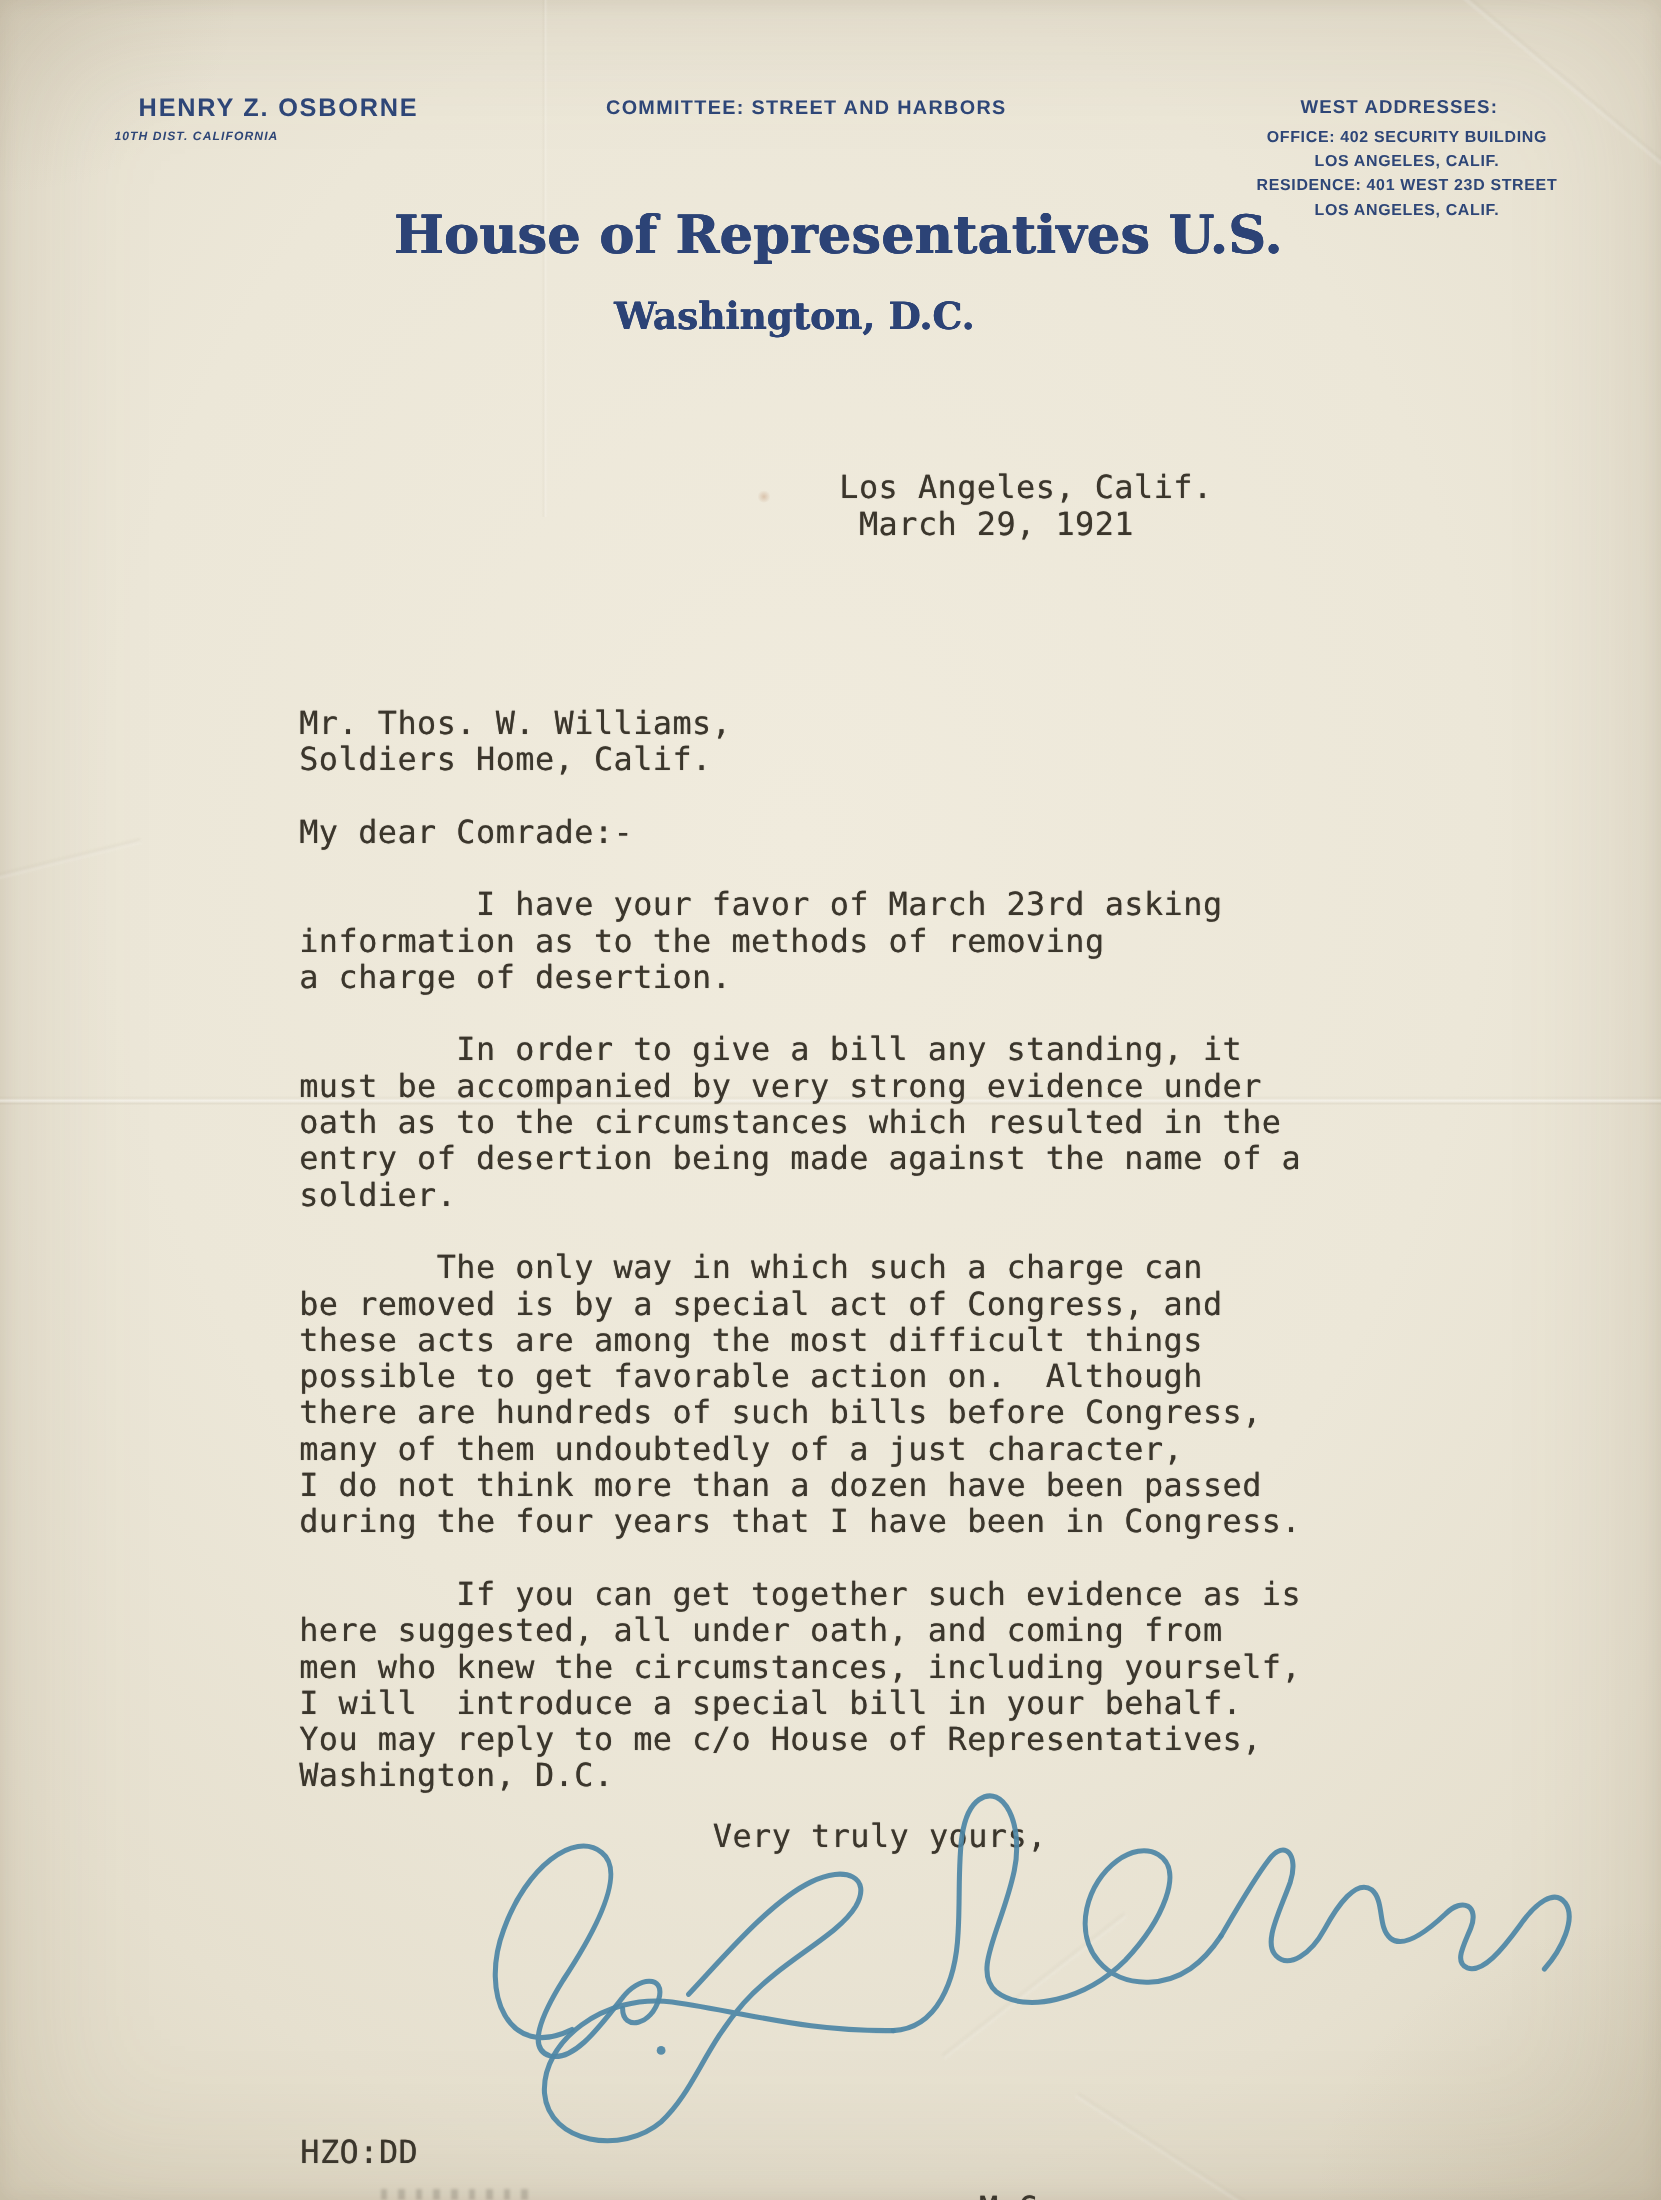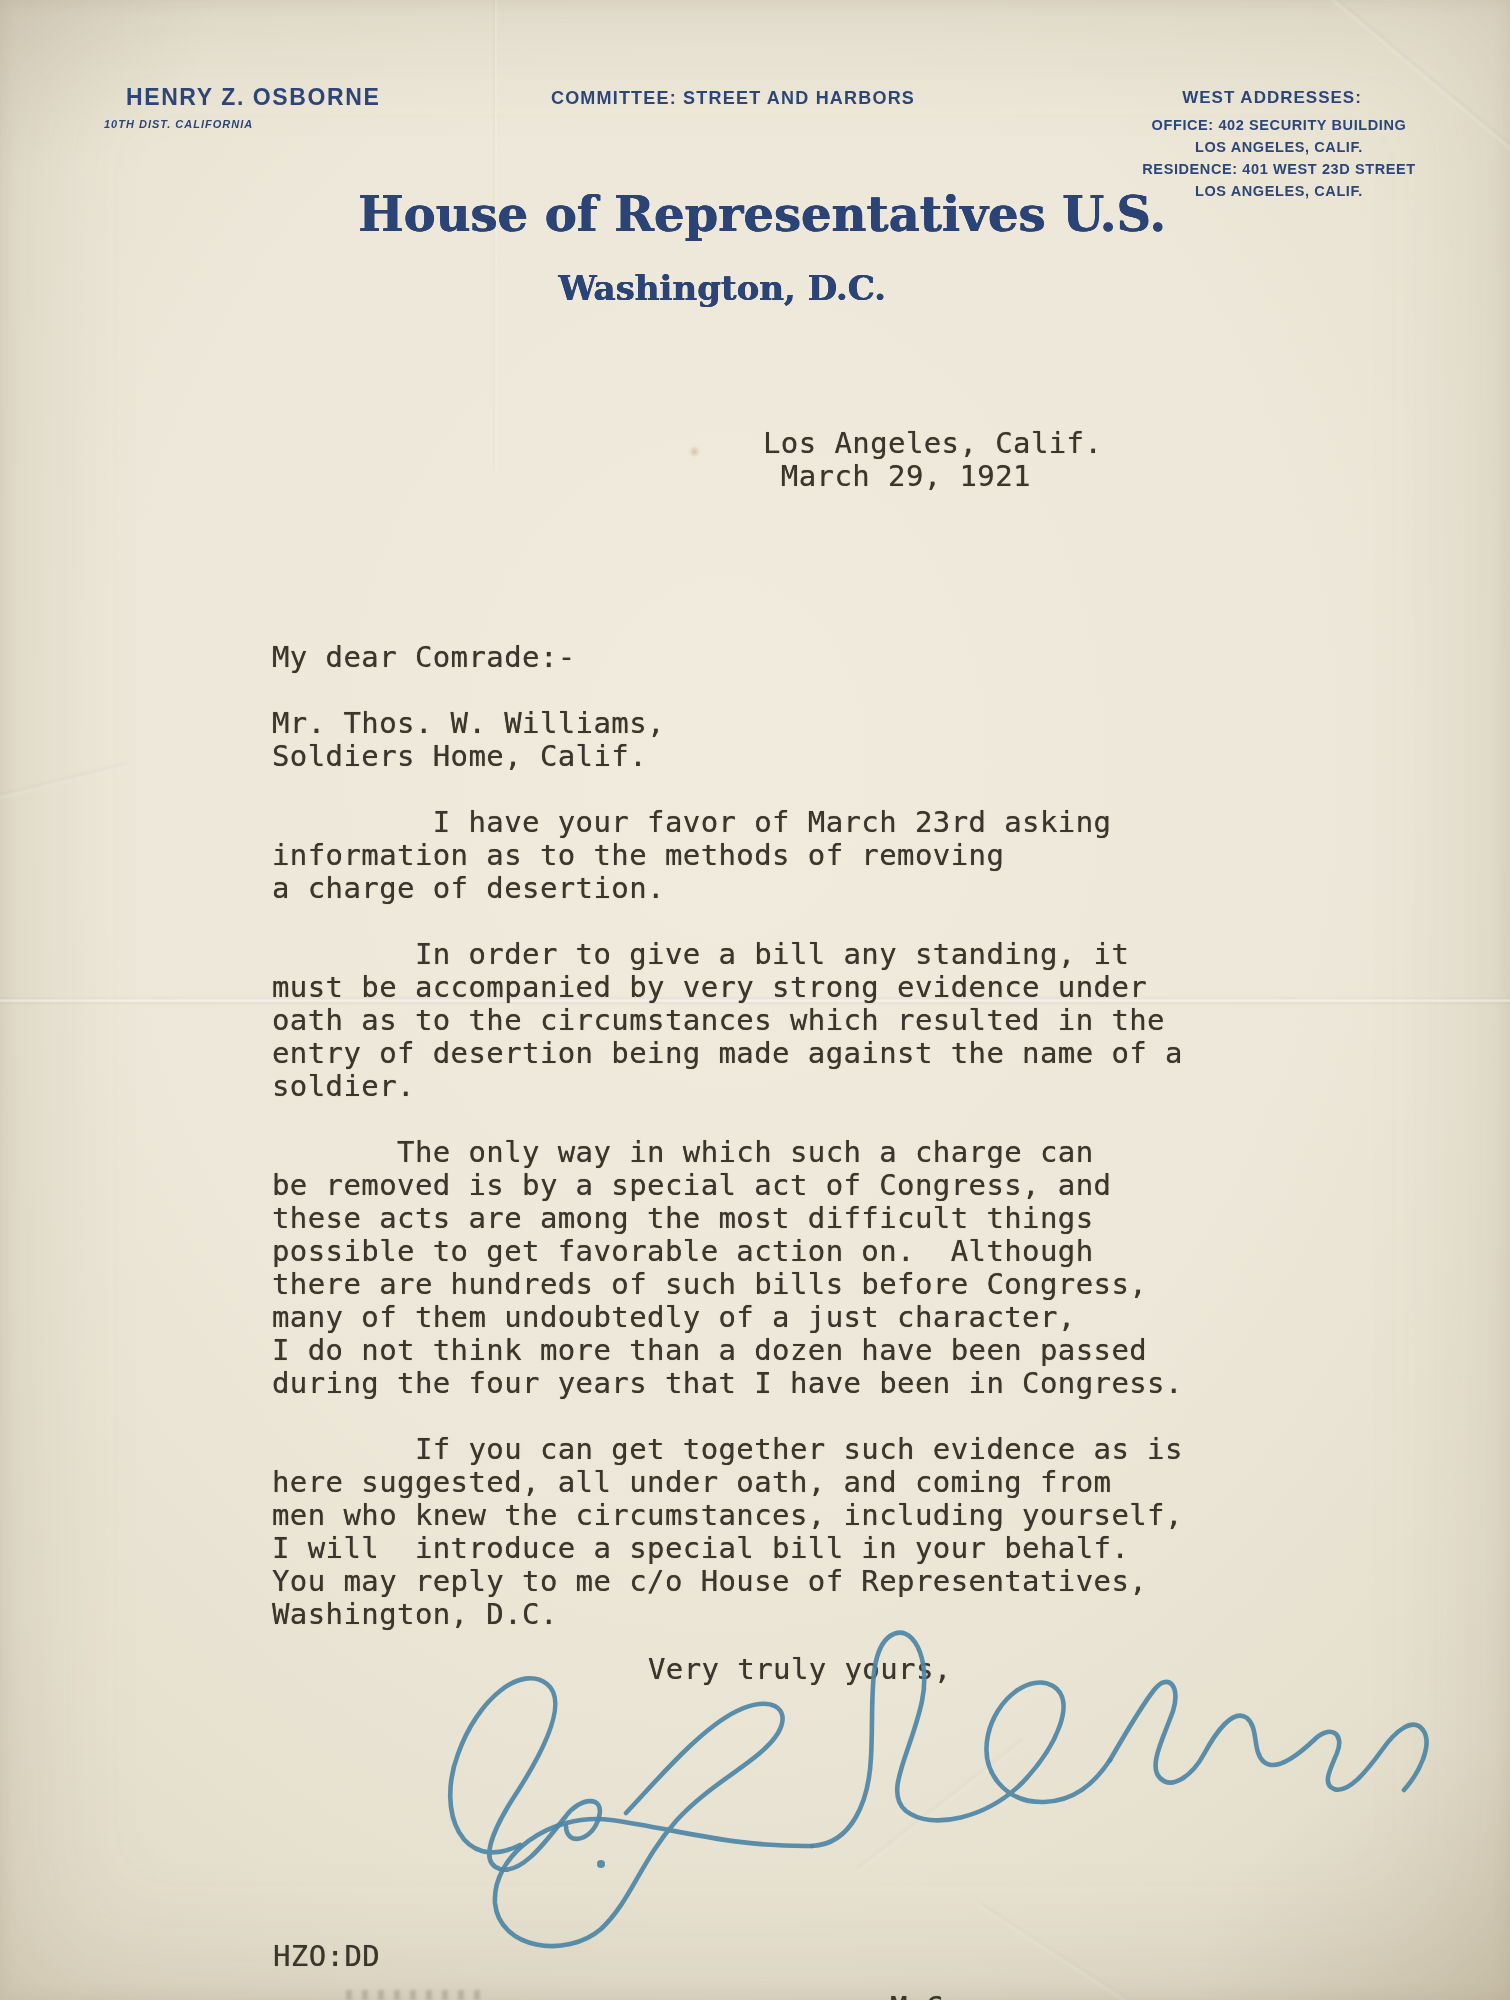--- a/index.html
+++ b/index.html
@@ -128,23 +128,23 @@
 LOS ANGELES, CALIF.</div>
   </div>
 
   <div class="lh-institution">House of Representatives U.S.</div>
   <div class="lh-city">Washington, D.C.</div>
 
   <div class="type dateline">Los Angeles, Calif.
  March 29, 1921</div>
 
   <div class="body-col">
-    <div class="type">My dear Comrade:-</div>
     <div class="type">Mr. Thos. W. Williams,
 Soldiers Home, Calif.</div>
+    <div class="type">My dear Comrade:-</div>
     <div class="type">         I have your favor of March 23rd asking
 information as to the methods of removing
 a charge of desertion.</div>
     <div class="type">        In order to give a bill any standing, it
 must be accompanied by very strong evidence under
 oath as to the circumstances which resulted in the
 entry of desertion being made against the name of a
 soldier.</div>
     <div class="type">       The only way in which such a charge can
 be removed is by a special act of Congress, and

